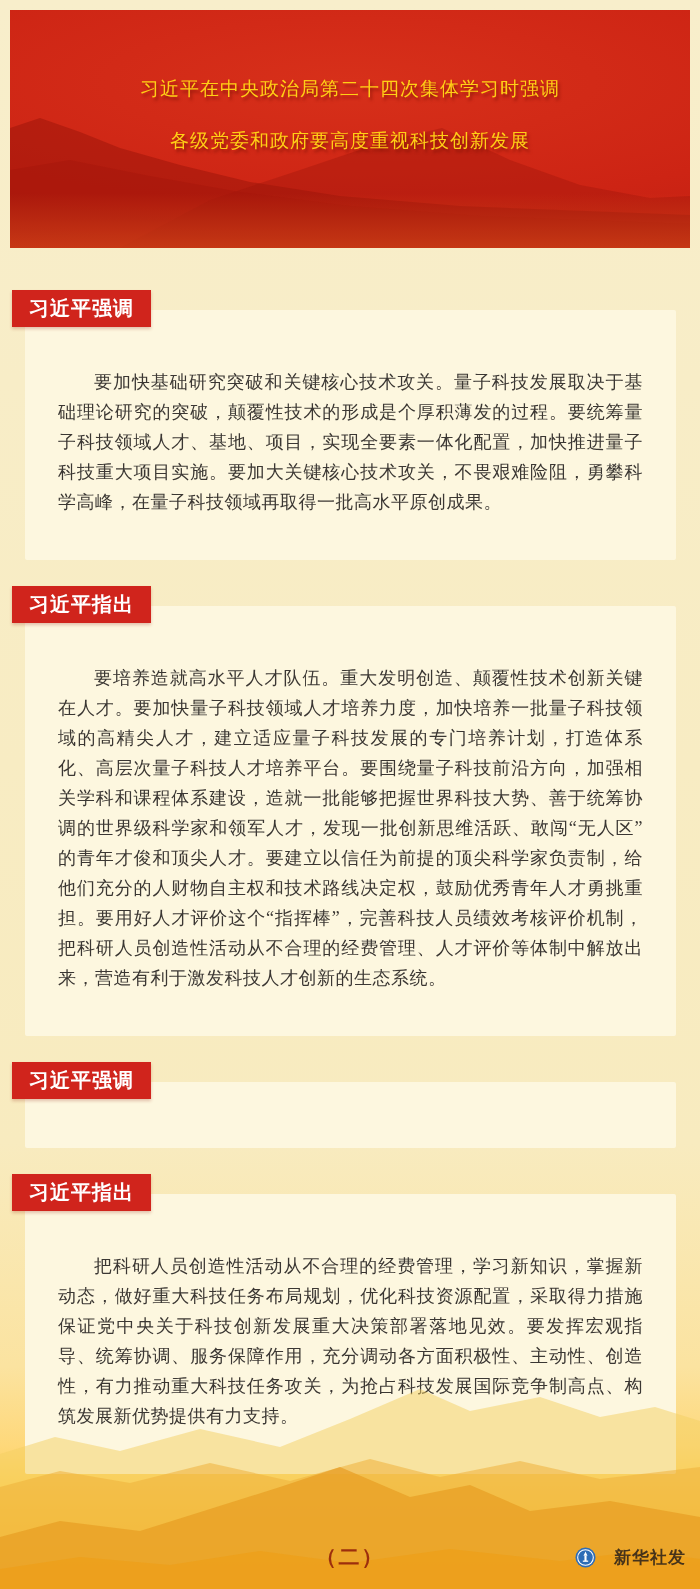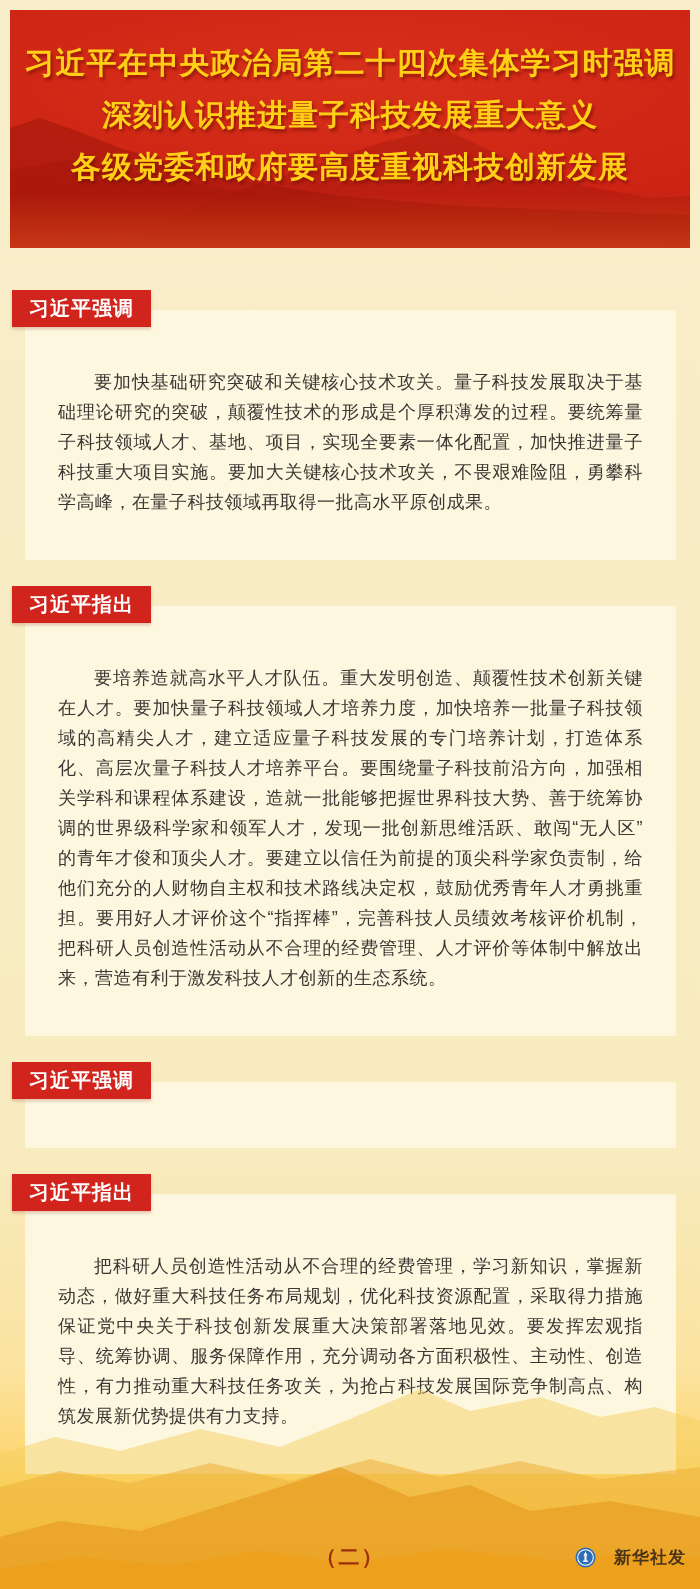--- a/index.html
+++ b/index.html
@@ -30,29 +30,30 @@
   .banner-mtn{position:absolute;left:0;bottom:0;width:680px;height:238px;}
   .banner::after{ 
     content:"";position:absolute;left:0;bottom:0;width:100%;height:55px;
     background:linear-gradient(180deg, rgba(235,90,30,0) 0%, rgba(236,95,32,.45) 100%);
   }
   .banner-titles{
     position:absolute;inset:0;display:flex;flex-direction:column;
     justify-content:center;align-items:center;gap:22px;padding-bottom:28px;
   }
   .title-line{
-    color:var(--title-gold);font-size:30px;font-weight:bold;line-height:30px;
+    color:var(--title-gold);font-size:19px;font-weight:normal;line-height:30px;
     letter-spacing:1px;white-space:nowrap;
     text-shadow:2px 3px 3px rgba(120,15,5,.65);
   }
   
   .section{
     position:relative;margin:46px 24px 0 25px;
     background:var(--content-box-bg);border-radius:2px;
     padding:40px 16px 26px 16px;
+    font-family:Liberation Serif, serif;
   }
   .section.first{margin-top:62px;}
   .badge{
     position:absolute;left:-13px;top:-20px;height:37px;box-sizing:border-box;
     background:var(--badge-red);color:var(--badge-text);
     font-size:20px;font-weight:bold;line-height:37px;padding:0 17px;
     letter-spacing:1px;box-shadow:0 2px 3px rgba(150,30,20,.25);white-space:nowrap;
   }
   .body-text{
     font-size:18px;line-height:30px;color:var(--body-text);
@@ -76,21 +77,20 @@
 <div class="page">
 
   <div class="banner">
     <svg class="banner-mtn" viewBox="0 0 680 238" preserveAspectRatio="none" aria-hidden="true">
       <path d="M0,118 L30,108 L70,122 L110,138 L170,155 L240,172 L330,186 L450,196 L680,205 L680,238 L0,238 Z" fill="#8e1007" opacity="0.42"></path>
       <path d="M110,238 L200,190 L290,160 L370,133 L432,118 L500,150 L570,175 L640,188 L680,186 L680,238 Z" fill="#9e150a" opacity="0.38"></path>
       <path d="M0,160 L60,150 L140,166 L230,182 L340,196 L470,206 L680,214 L680,238 L0,238 Z" fill="#a5170b" opacity="0.45"></path>
     </svg>
     <div class="banner-titles">
       <div class="title-line">习近平在中央政治局第二十四次集体学习时强调</div>
-      <div class="title-line">深刻认识推进量子科技发展重大意义</div>
       <div class="title-line">各级党委和政府要高度重视科技创新发展</div>
     </div>
   </div>
 
   <div style="height:248px"></div>
 
   <section class="section first">
     <div class="badge">习近平强调</div>
     <p class="body-text">要加快基础研究突破和关键核心技术攻关。量子科技发展取决于基础理论研究的突破，颠覆性技术的形成是个厚积薄发的过程。要统筹量子科技领域人才、基地、项目，实现全要素一体化配置，加快推进量子科技重大项目实施。要加大关键核心技术攻关，不畏艰难险阻，勇攀科学高峰，在量子科技领域再取得一批高水平原创成果。</p>
   </section>

